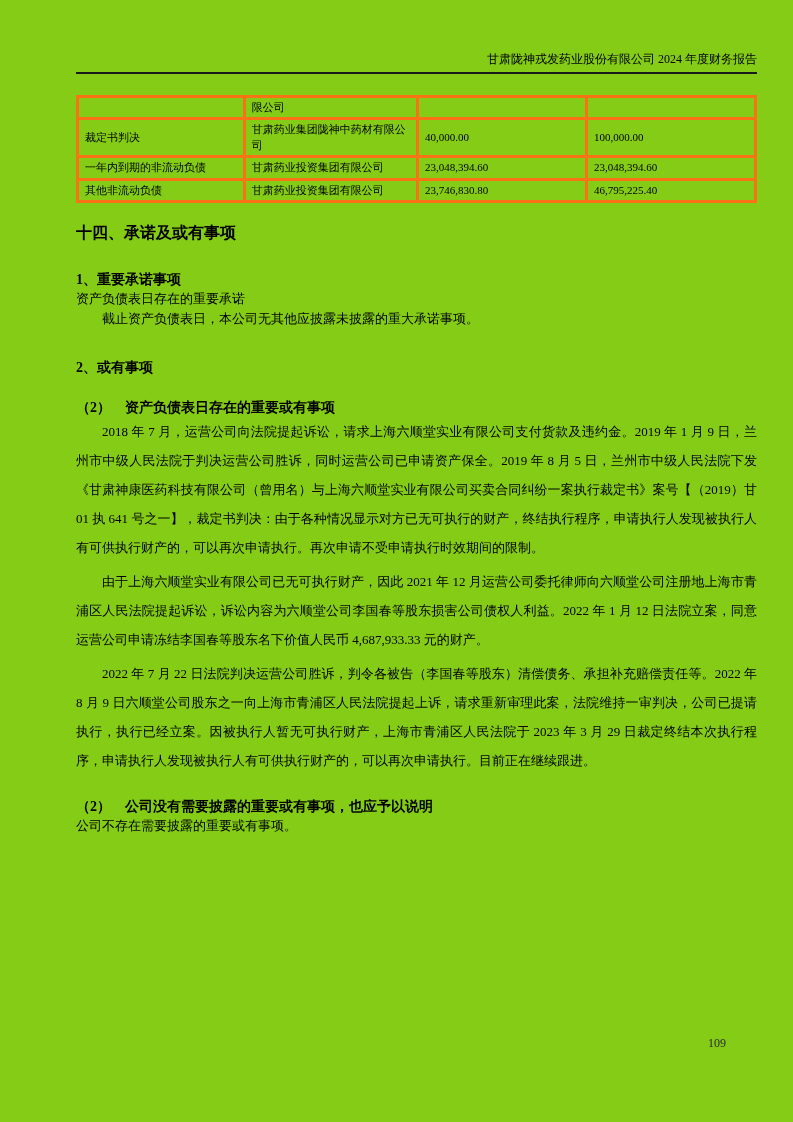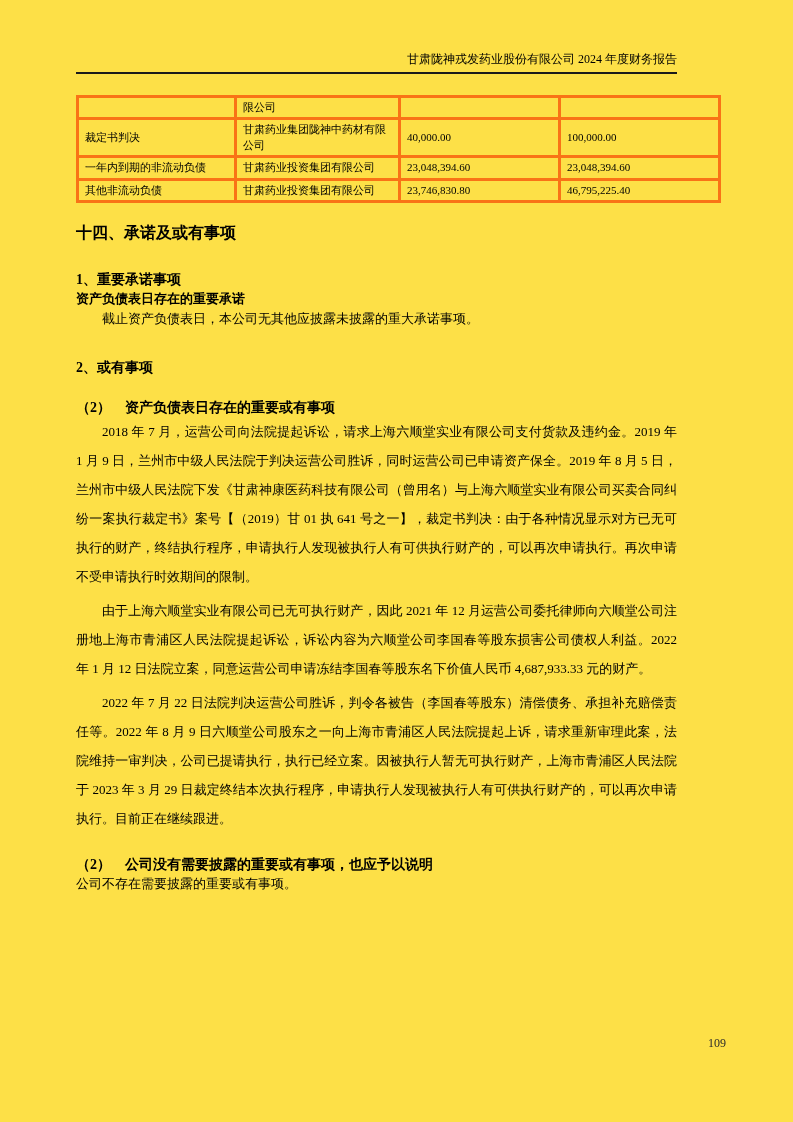--- a/index.html
+++ b/index.html
@@ -1,25 +1,25 @@
 <!DOCTYPE html>
 <html><head>
 <meta charset="utf-8">
 <style>
   html, body { margin: 0; padding: 0; background: #ffffff; }
   .page {
     position: relative;
     width: 793px;
     height: 1122px;
     margin: 0 auto;
-    background: #fde047;
+    background: #84cc16;
     color: #000000;
     font-family: "Liberation Serif", "DejaVu Serif", serif;
     box-sizing: border-box;
-    padding: 52px 116px 0 76px;
+    padding: 52px 36px 0 76px;
     overflow: hidden;
   }
   .doc-header {
     text-align: right;
     font-size: 12px;
     line-height: 15px;
     padding-bottom: 5px;
     border-bottom: 2px solid #1a1a1a;
   }
   table.fin-table {
@@ -44,21 +44,21 @@
     margin: 19px 0 0 0;
     line-height: 22px;
   }
   .h-sub {
     font-size: 14px;
     font-weight: bold;
     line-height: 19px;
     margin: 0;
   }
   .mt-s1   { margin-top: 26px; }
-  .mt-s1b  { margin-top: 25px; font-weight: bold; }
+  .mt-s1b  { margin-top: 25px; }
   .mt-s1c  { margin-top: 13px; }
   .mt-s2   { margin-top: 29px; }
   .mt-s21  { margin-top: 21px; }
   .mt-s22  { margin-top: 22px; }
   .mt-s22b { margin-top: 23px; }
   .body-line {
     font-size: 13px;
     line-height: 20px;
     margin: 0;
   }

